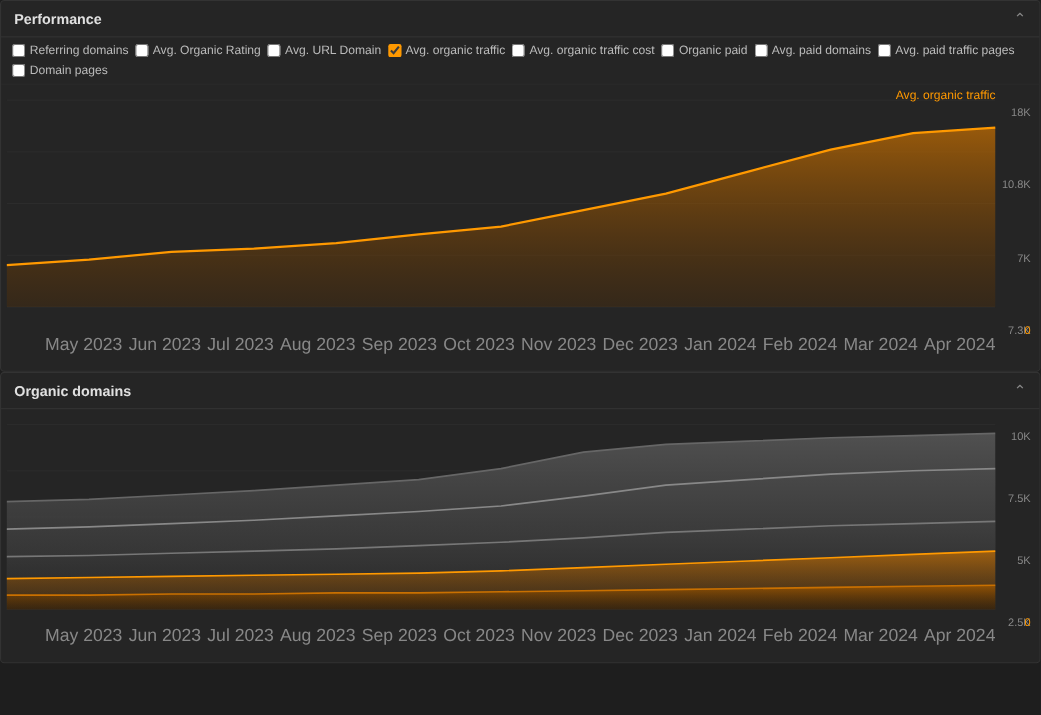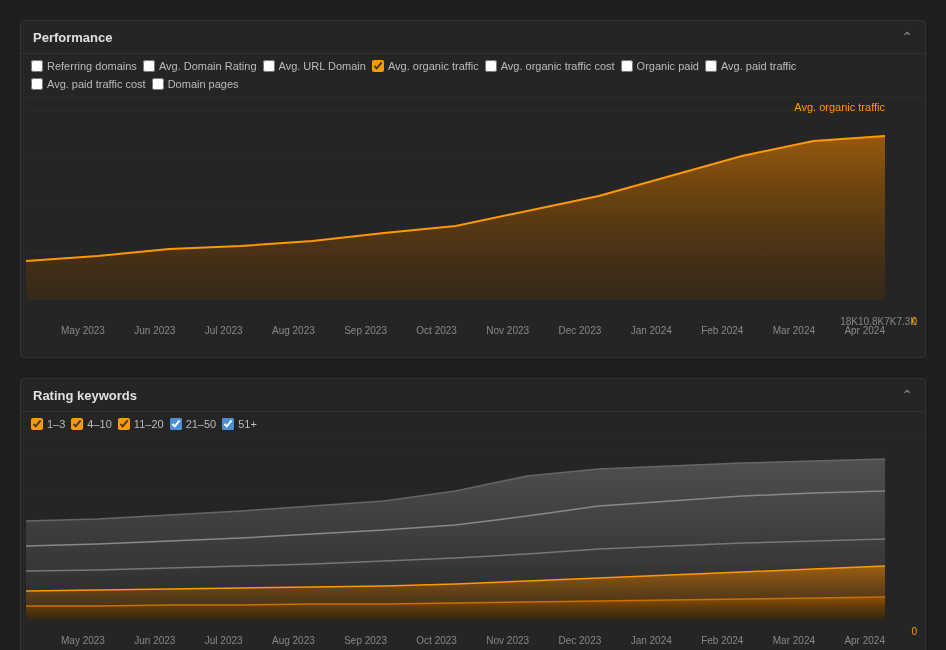--- a/index.html
+++ b/index.html
@@ -7,21 +7,21 @@
       background: #1e1e1e;
       color: #ccc;
       font-family: Arial, sans-serif;
       font-size: 12px;
       width: 946px;
       min-height: 650px;
     }
     .section {
       background: #252525;
       border: 1px solid #333;
-      margin: 20px;
+      margin: 0;
       border-radius: 4px;
     }
     .section-header {
       display: flex;
       justify-content: space-between;
       align-items: center;
       padding: 8px 12px;
       border-bottom: 1px solid #333;
     }
     .section-title {
@@ -65,39 +65,39 @@
       right: 40px;
       color: #f90;
       font-size: 11px;
     }
     .y-axis-labels {
       position: absolute;
       right: 8px;
       top: 0;
       bottom: 30px;
       display: flex;
-      flex-direction: row;
+      flex-direction: column;
       justify-content: space-between;
       align-items: flex-end;
       font-size: 10px;
       color: #888;
       padding: 20px 0 0 0;
     }
     .y-label-zero {
       position: absolute;
       right: 8px;
       bottom: 30px;
       font-size: 10px;
       color: #f90;
     }
     .x-axis-labels {
       display: flex;
       justify-content: space-between;
       padding: 4px 40px 4px 40px;
-      font-size: 10px;
+      font-size: 16px;
       color: #888;
     }
     svg.chart {
       display: block;
       width: 100%;
     }
   </style>
 </head>
 <body>
 
@@ -106,45 +106,45 @@
     <span class="section-title">Performance</span>
     <span class="chevron">⌃</span>
   </div>
   <div class="filter-row" id="perf-filters">
       <div class="filter-item">
         <input type="checkbox" style="">
         <span>Referring domains</span>
       </div>
       <div class="filter-item">
         <input type="checkbox" style="">
-        <span>Avg. Domain Rating</span>
+        <span>Avg. Organic Rating</span>
       </div>
       <div class="filter-item">
         <input type="checkbox" style="">
         <span>Avg. URL Domain</span>
       </div>
       <div class="filter-item">
         <input type="checkbox" checked="" style="">
         <span>Avg. organic traffic</span>
       </div>
       <div class="filter-item">
         <input type="checkbox" style="">
         <span>Avg. organic traffic cost</span>
       </div>
       <div class="filter-item">
         <input type="checkbox" style="">
         <span>Organic paid</span>
       </div>
       <div class="filter-item">
         <input type="checkbox" style="">
-        <span>Avg. paid traffic</span>
-      </div>
-      <div class="filter-item">
-        <input type="checkbox" style="">
-        <span>Avg. paid traffic cost</span>
+        <span>Avg. paid domains</span>
+      </div>
+      <div class="filter-item">
+        <input type="checkbox" style="">
+        <span>Avg. paid traffic pages</span>
       </div>
       <div class="filter-item">
         <input type="checkbox" style="">
         <span>Domain pages</span>
       </div>
     </div>
   <div class="chart-area" style="height:260px; position:relative;">
     <span class="chart-legend-label">Avg. organic traffic</span>
     <div class="y-axis-labels" id="perf-y-labels">
         <span>18K</span>
@@ -184,46 +184,30 @@
         <span>Jan 2024</span>
         <span>Feb 2024</span>
         <span>Mar 2024</span>
         <span>Apr 2024</span>
       </div>
   </div>
 </div>
 
 <div class="section">
   <div class="section-header">
-    <span class="section-title">Rating keywords</span>
+    <span class="section-title">Organic domains</span>
     <span class="chevron">⌃</span>
   </div>
-  <div class="filter-row" id="kw-filters">
-      <div class="filter-item">
-        <input type="checkbox" checked="" style="accent-color: rgb(255, 153, 0);">
-        <span>1–3</span>
-      </div>
-      <div class="filter-item">
-        <input type="checkbox" checked="" style="accent-color: rgb(255, 153, 0);">
-        <span>4–10</span>
-      </div>
-      <div class="filter-item">
-        <input type="checkbox" checked="" style="accent-color: rgb(255, 153, 0);">
-        <span>11–20</span>
-      </div>
-      <div class="filter-item">
-        <input type="checkbox" checked="" style="accent-color: rgb(74, 144, 217);">
-        <span>21–50</span>
-      </div>
-      <div class="filter-item">
-        <input type="checkbox" checked="" style="accent-color: rgb(74, 144, 217);">
-        <span>51+</span>
-      </div>
-    </div>
   <div class="chart-area" style="height:230px; position:relative;">
+    <div class="y-axis-labels" id="kw-y-labels">
+        <span>10K</span>
+        <span>7.5K</span>
+        <span>5K</span>
+        <span>2.5K</span>
+      </div>
     <span class="y-label-zero">0</span>
 
     <svg class="chart" viewBox="0 0 900 190" preserveAspectRatio="none" style="width: calc(100% - 45px); height: 190px; margin-left: 5px;">
       <defs>
         <linearGradient id="kw5Grad" x1="0" y1="0" x2="0" y2="1">
           <stop offset="0%" stop-color="#555" stop-opacity="0.9"></stop>
           <stop offset="100%" stop-color="#333" stop-opacity="0.5"></stop>
         </linearGradient>
         <linearGradient id="kw4Grad" x1="0" y1="0" x2="0" y2="1">
           <stop offset="0%" stop-color="#4a4a4a" stop-opacity="0.9"></stop>

